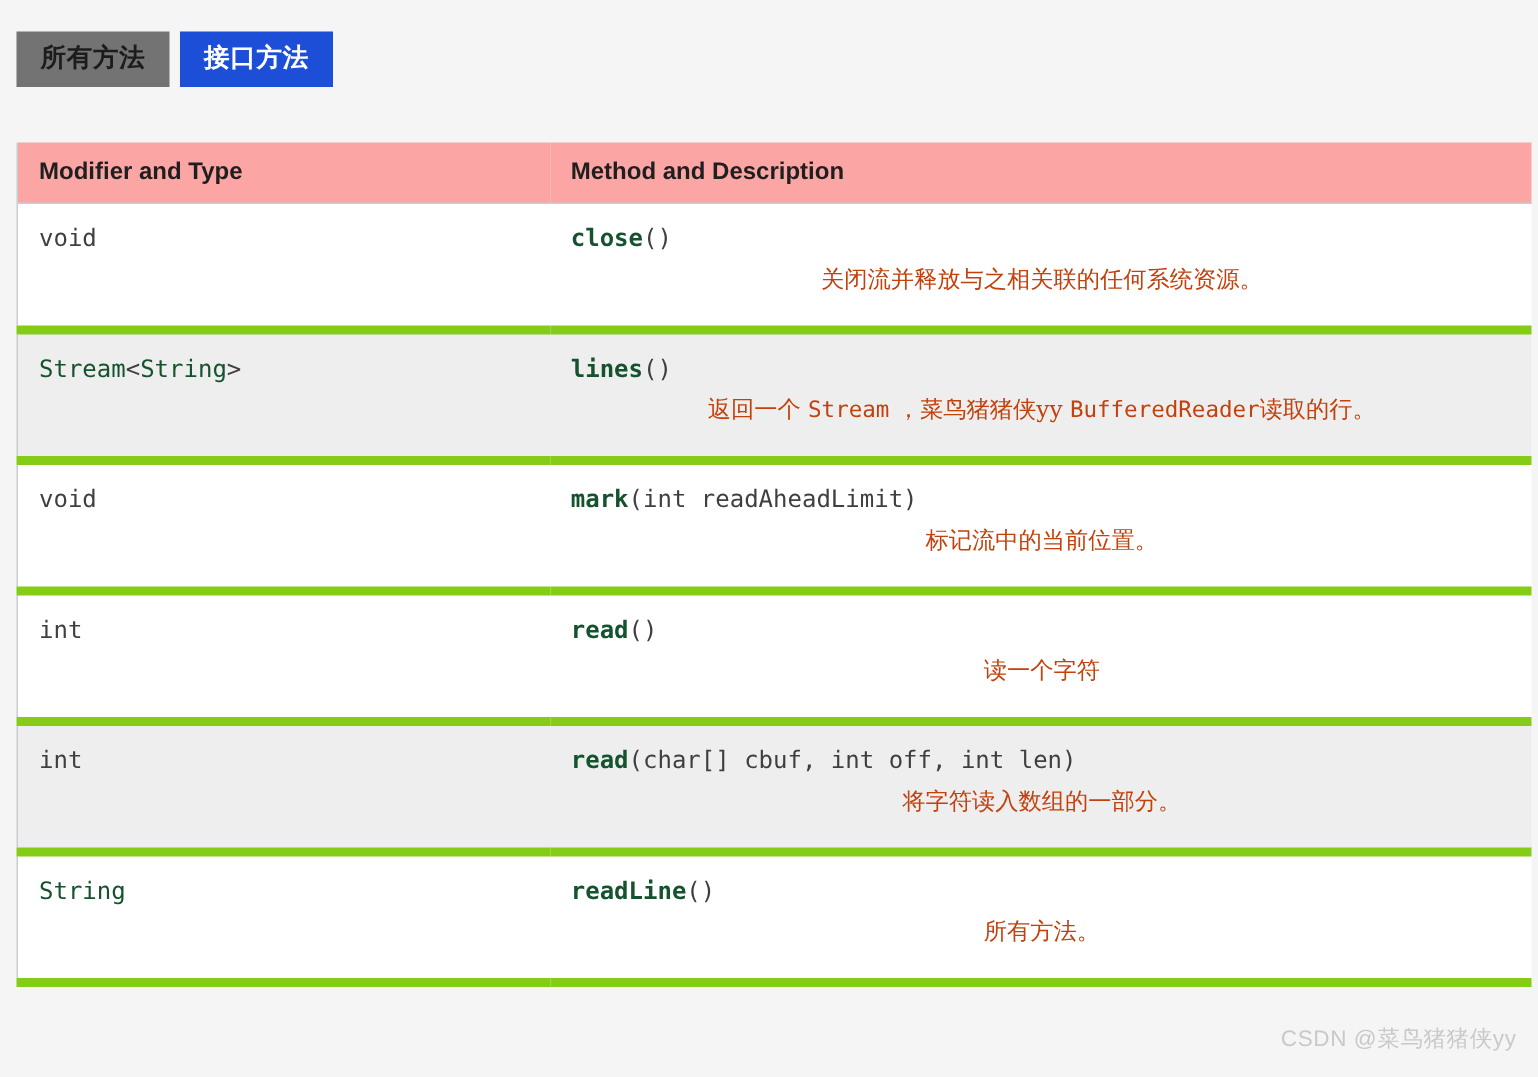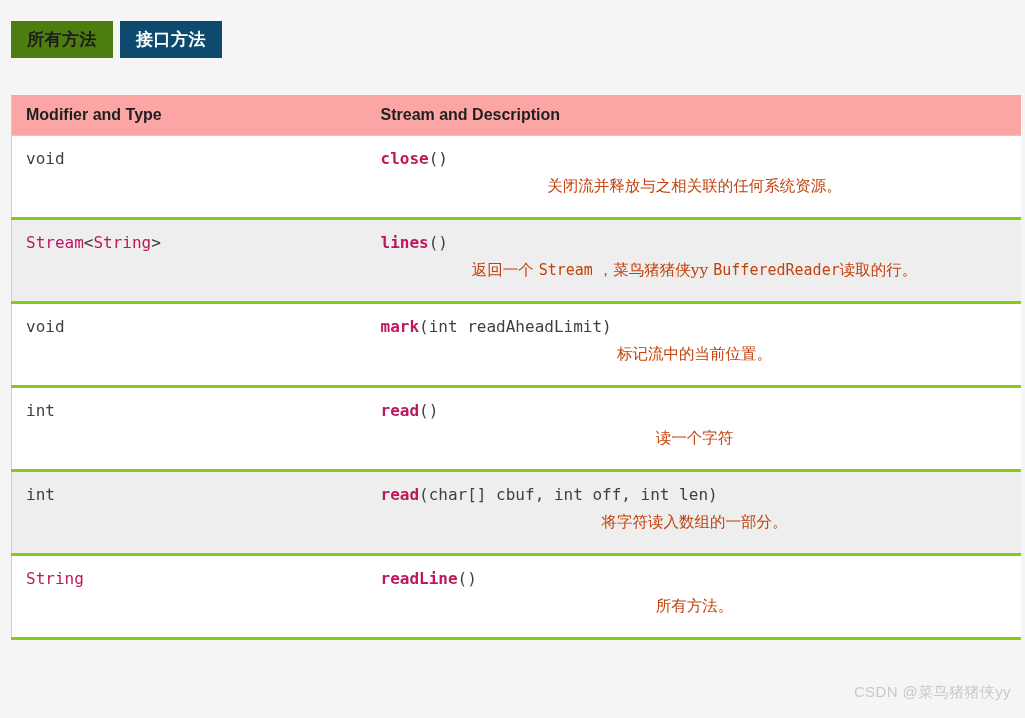--- a/index.html
+++ b/index.html
@@ -34,25 +34,25 @@
     height: 37px;
     line-height: 37px;
     padding: 0 16px;
     font-family: "DejaVu Sans", sans-serif;
     font-size: 17px;
     font-weight: bold;
     letter-spacing: 0.5px;
     box-sizing: border-box;
   }
   .tab.active {
-    background: #4d7c0f;
+    background: #737373;
     color: #1c1c1c;
   }
   .tab.inactive {
-    background: #0c4a6e;
+    background: #1d4ed8;
     color: #ffffff;
   }
   .tab-gap {
     display: inline-block;
     vertical-align: top;
     width: 7px;
     height: 37px;
   }
 
   
@@ -75,41 +75,41 @@
     font-family: "Liberation Sans", sans-serif;
     font-size: 16px;
     font-weight: bold;
     padding: 11px 0 11px 14px;
     border-bottom: 1px solid #c8cdd4;
   }
 
   #method-table td {
     vertical-align: top;
     padding: 13px 12px 20px 14px;
-    border-bottom: 3px solid #84cc16;
+    border-bottom: 6px solid #84cc16;
   }
   tr.row-odd  td { background: #ffffff; }
   tr.row-even td { background: #eeeeee; }
 
   .type-cell {
     font-family: "DejaVu Sans Mono", monospace;
     font-size: 16px;
     color: #3f3f3f;
     white-space: nowrap;
   }
   .sig {
     font-family: "DejaVu Sans Mono", monospace;
     font-size: 16px;
     color: #3f3f3f;
     font-weight: bold;
     white-space: nowrap;
   }
   .sig .plain { font-weight: normal; }
   .lnk {
-    color: #be185d;
+    color: #14532d;
   }
   .desc {
     margin-top: 8px;
     font-family: "DejaVu Serif", serif;
     font-size: 15.5px;
     color: #c2410c;
     line-height: 1.35;
     text-align: center;
   }
   .desc .mono {
@@ -141,21 +141,21 @@
 </div>
 
 <table id="method-table">
   <colgroup>
     <col class="c-type">
     <col class="c-desc">
   </colgroup>
   <thead>
     <tr>
       <th>Modifier and Type</th>
-      <th>Stream and Description</th>
+      <th>Method and Description</th>
     </tr>
   </thead>
   <tbody>
 
     <tr class="row-odd">
       <td class="type-cell">
         <span>void</span>
       </td>
       <td>
         <div class="sig">

